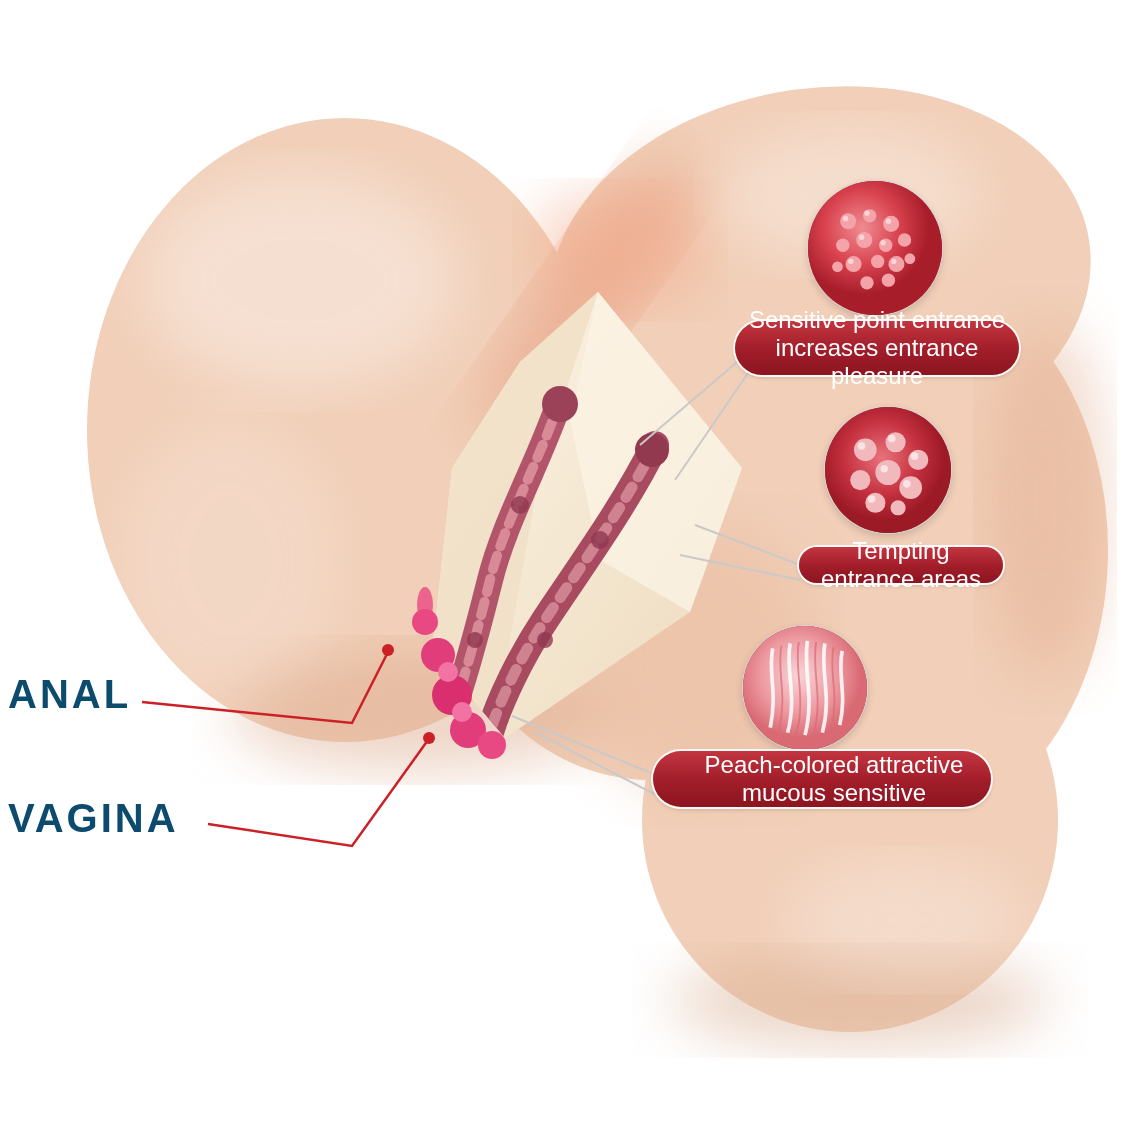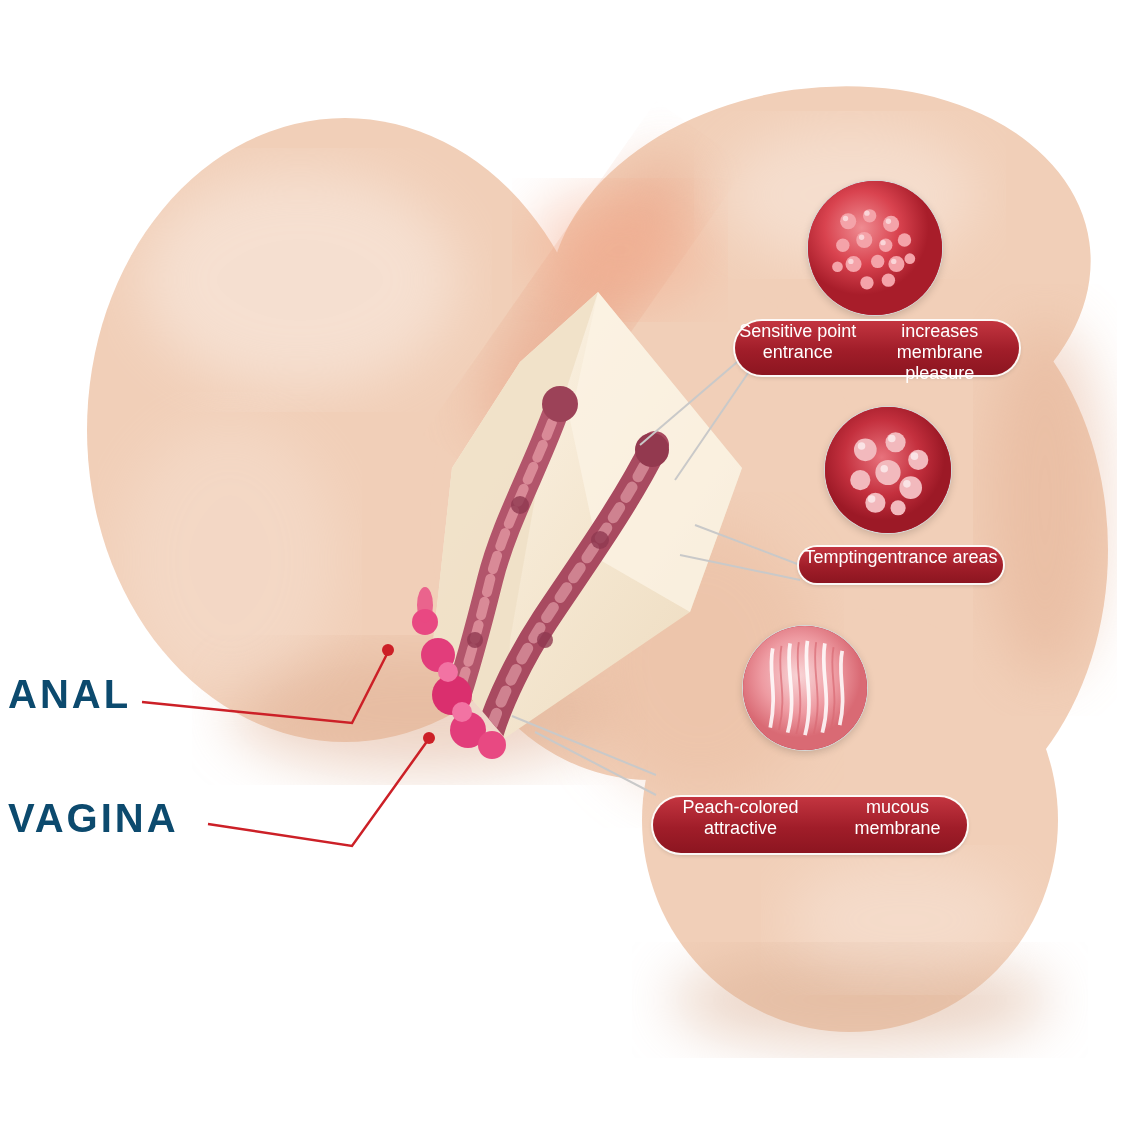--- a/index.html
+++ b/index.html
@@ -19,27 +19,27 @@
   .inset1 { left:808px; top:181px; width:134px; height:134px; }
   .inset2 { left:825px; top:407px; width:126px; height:126px; }
   .inset3 { left:743px; top:626px; width:124px; height:124px; }
 
   
   .pill {
     position:absolute; border-radius:30px;
     background: linear-gradient(180deg, #c33540 0%, #a01d29 55%, #8c1520 100%);
     box-shadow: 0 0 0 2px rgba(255,255,255,0.9), 0 2px 5px rgba(0,0,0,0.2);
     color:#ffffff; text-align:center;
-    display:flex; flex-direction:row; justify-content:center;
-    line-height:1.18; font-size:18px;
+    display:flex; flex-direction:column; justify-content:center;
+    line-height:1.18; font-size:24px;
   }
   .pill span { display:block; }
   .pill1 { left:735px; top:321px; width:284px; height:54px; }
   .pill2 { left:799px; top:547px; width:204px; height:36px; }
-  .pill3 { left:653px; top:797px; width:314px; height:56px; }
+  .pill3 { left:653px; top:751px; width:314px; height:56px;padding-left:24px; }
 
   
   .side-label {
     position:absolute; left:8px; font-weight:bold; font-size:40px;
     letter-spacing:3px; color:#0c4a6e;
   }
   .label-anal   { top:672px; }
   .label-vagina { top:796px; }
 </style>
 </head>
@@ -227,27 +227,27 @@
         <path d="M 31 16 C 27 38 36 54 29 84"></path>
         <path d="M 45 13 C 41 35 51 57 43 87"></path>
         <path d="M 59 13 C 55 36 65 57 57 87"></path>
         <path d="M 73 17 C 69 39 78 55 71 83"></path>
       </g>
     </svg>
   </div>
 
   <div class="pill pill1">
     <span>Sensitive point entrance</span>
-    <span>increases membrane pleasure</span>
+    <span>increases entrance pleasure</span>
   </div>
   <div class="pill pill2">
     <span>Tempting</span>
     <span>entrance areas</span>
   </div>
   <div class="pill pill3">
     <span>Peach-colored attractive</span>
-    <span>mucous membrane</span>
+    <span>mucous sensitive</span>
   </div>
 
   <div class="side-label label-anal">ANAL</div>
   <div class="side-label label-vagina">VAGINA</div>
 
 </div>
 
 </body></html>

